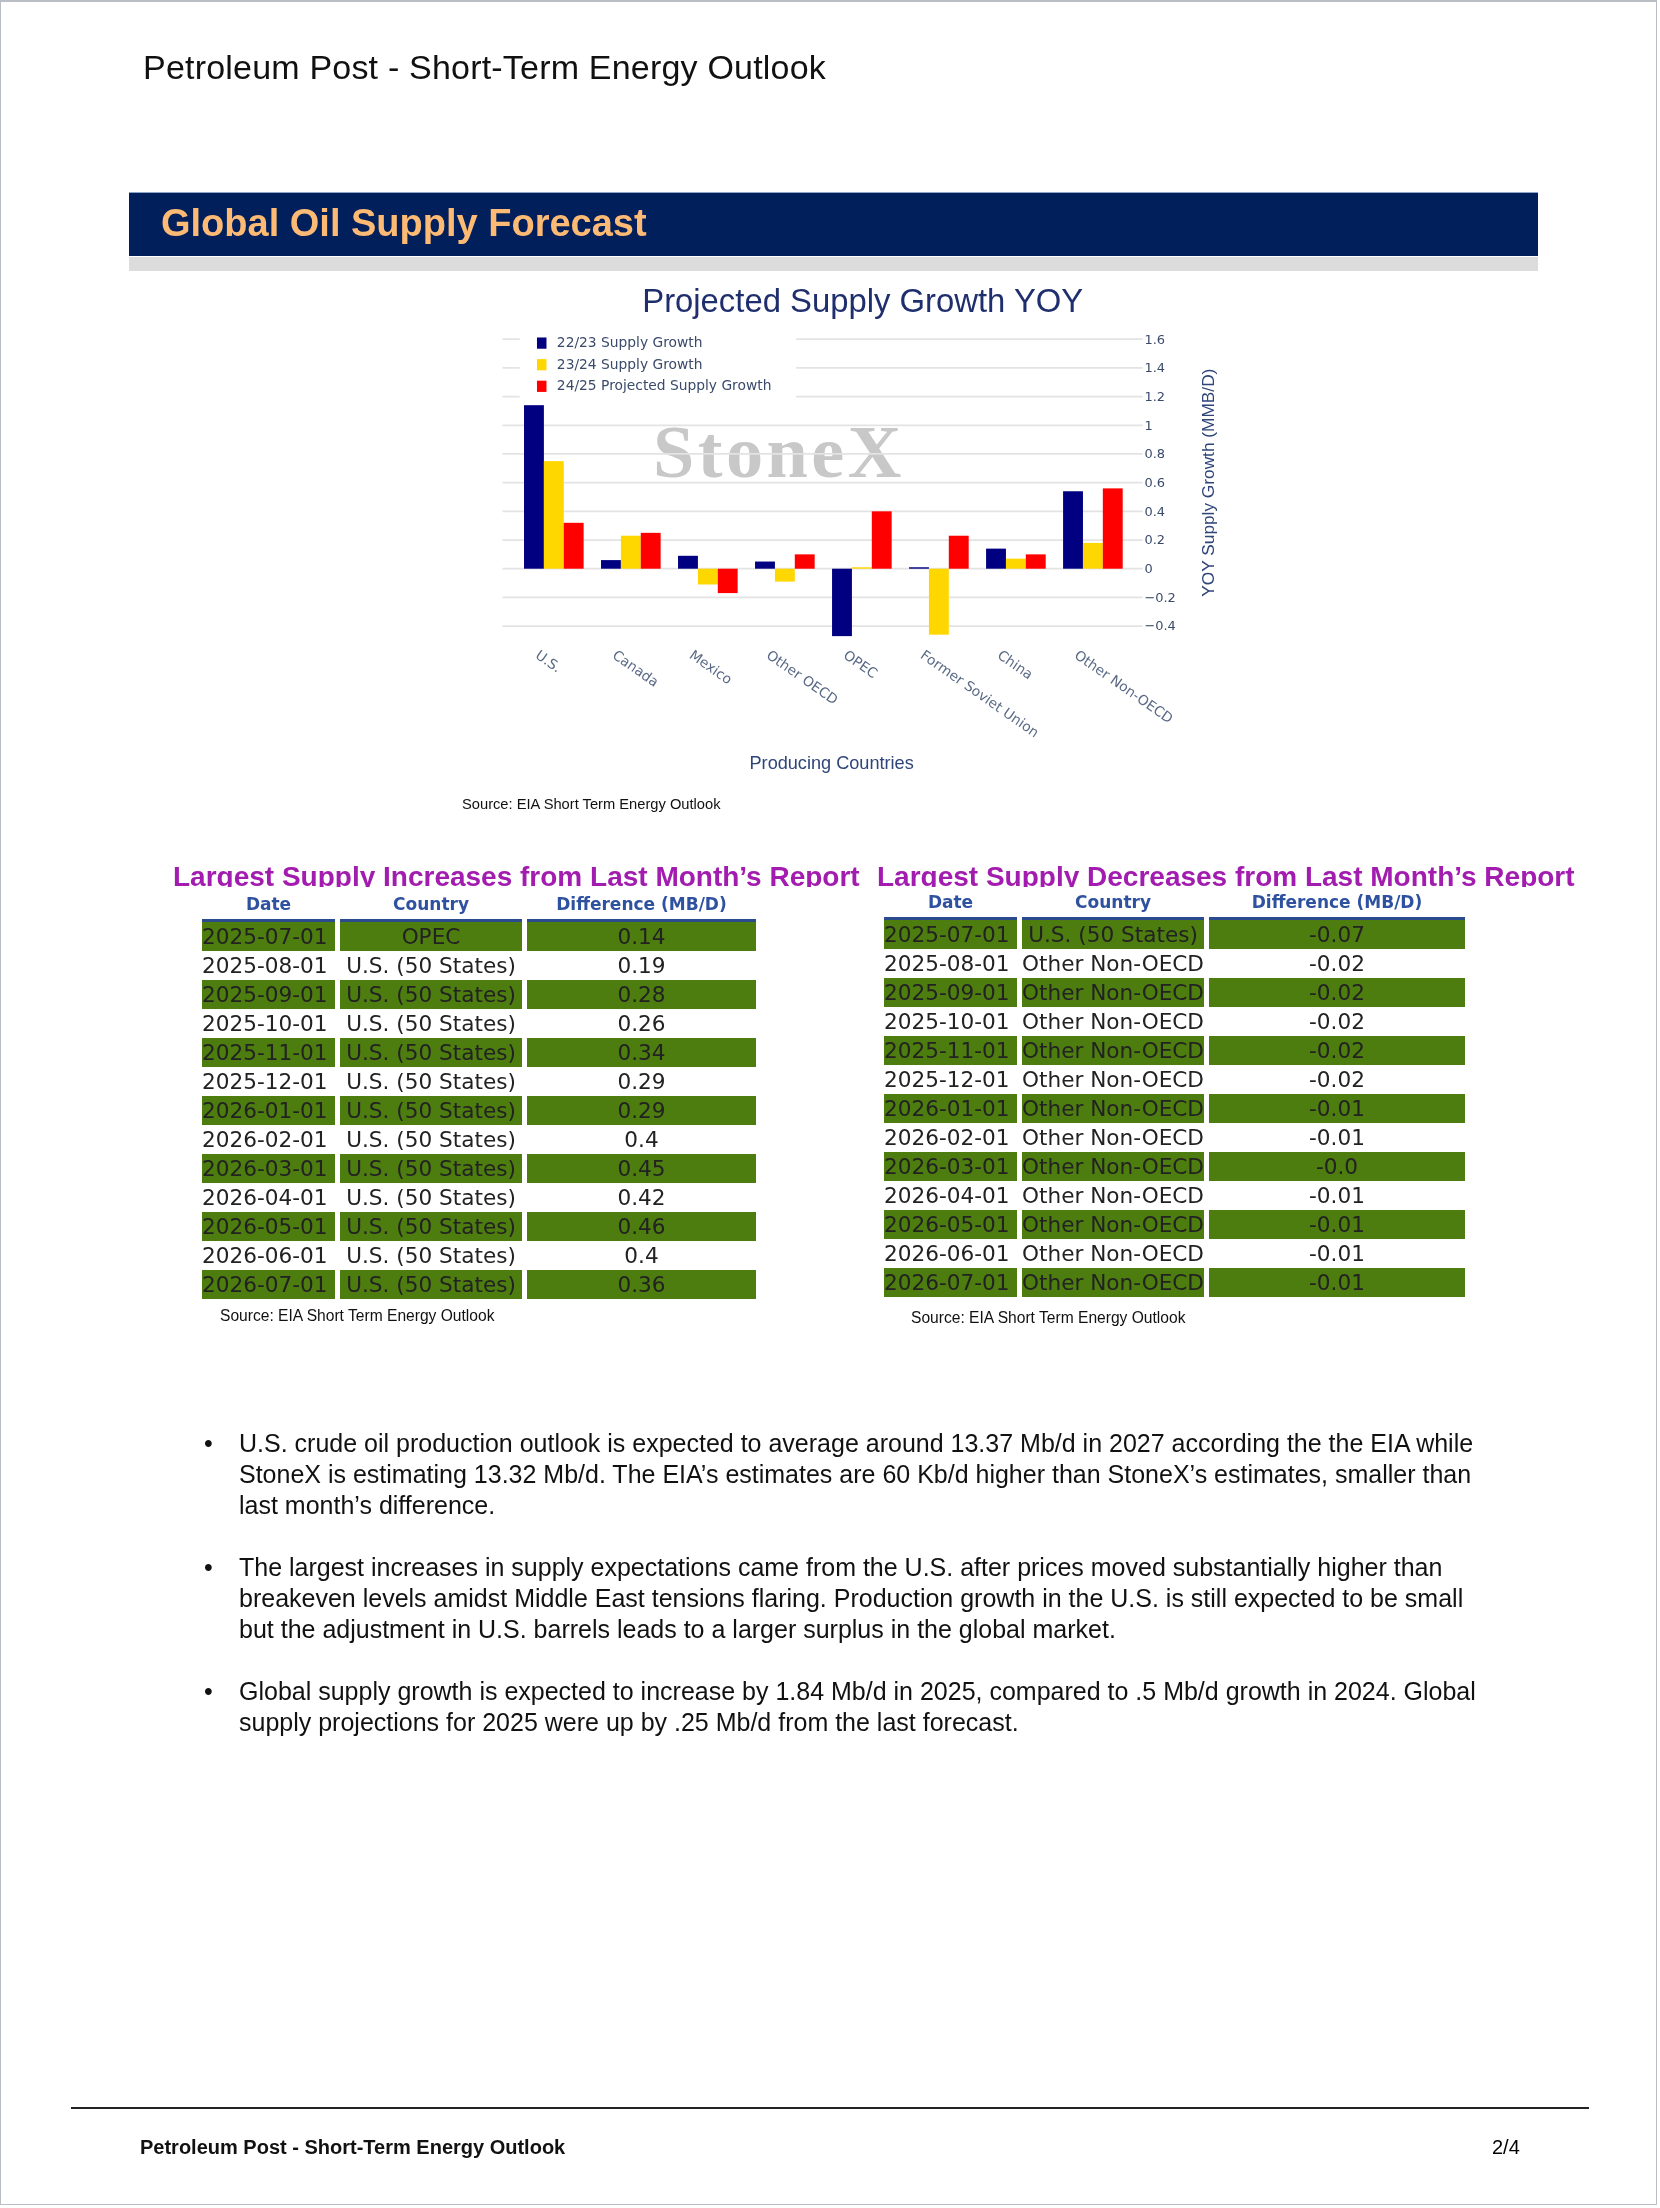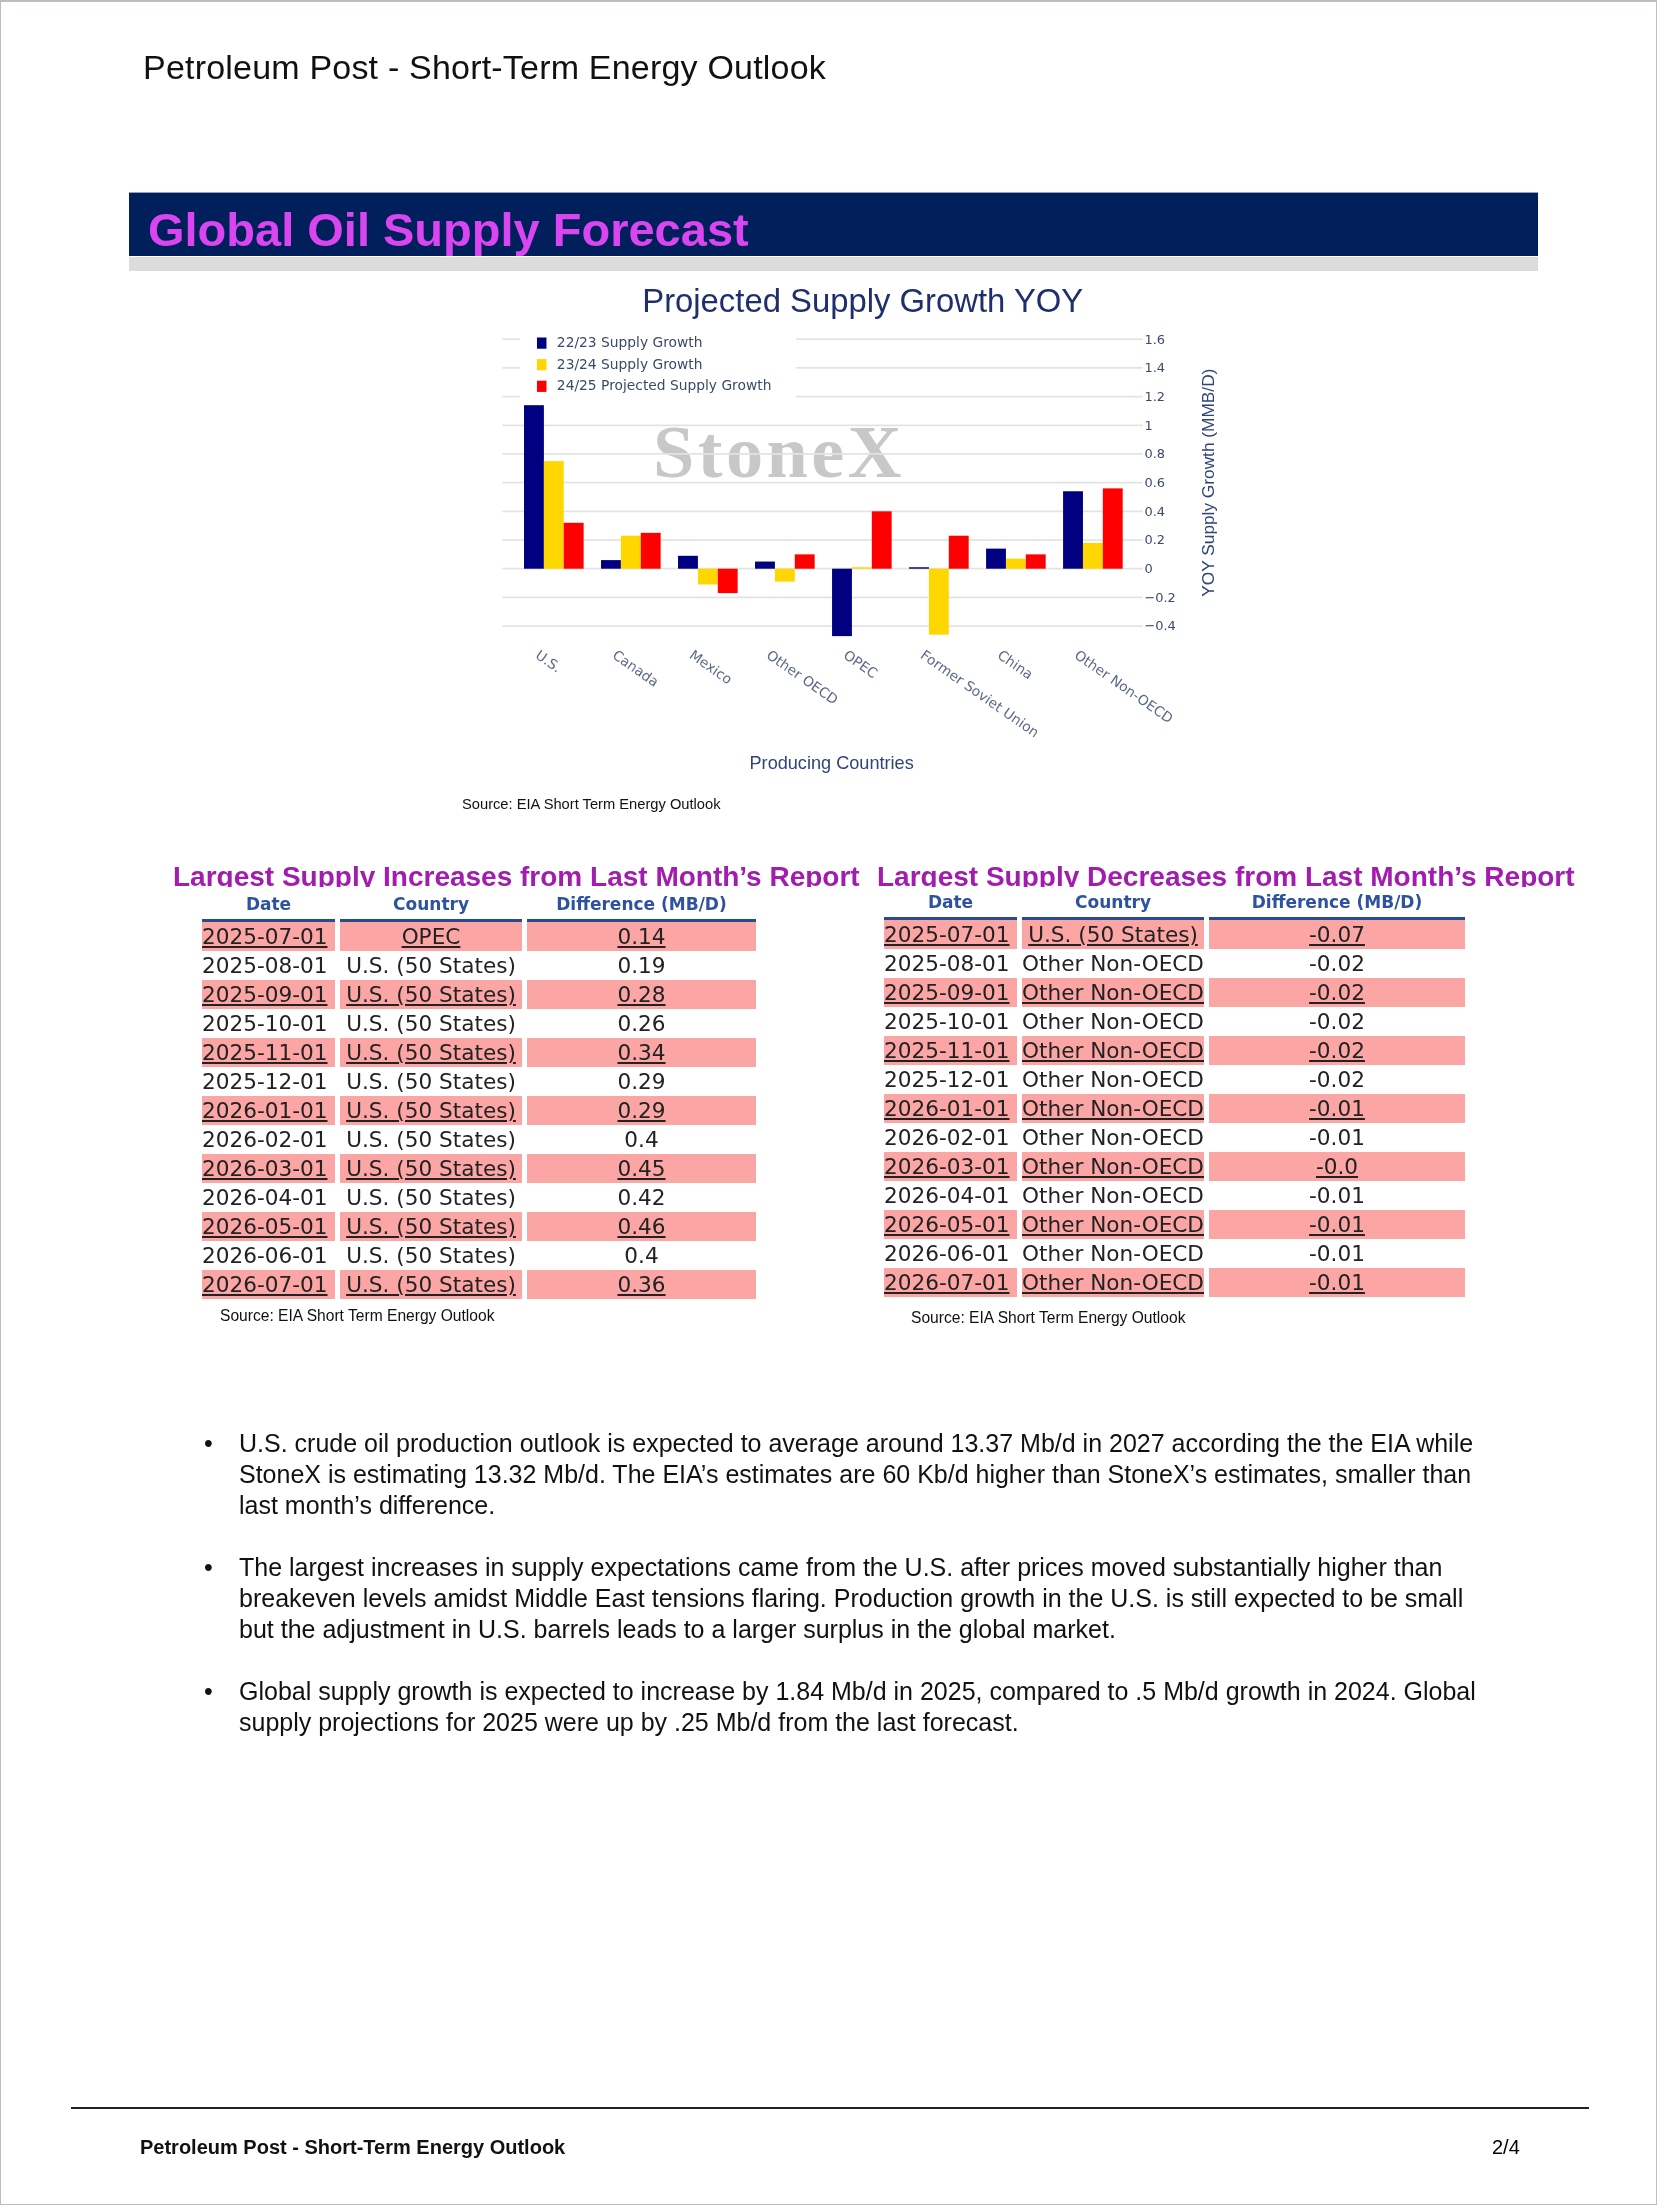--- a/index.html
+++ b/index.html
@@ -1,32 +1,32 @@
 <!DOCTYPE html>
 <html style="font-size:14px"><head>
 <meta charset="utf-8">
 <style>
   html, body { margin:0; padding:0; }
   body { width:1660px; height:2208px; background:#ffffff; position:relative; overflow:hidden;
          font-family:"Liberation Sans", sans-serif; color:#111; }
   .page-border { position:absolute; left:0; top:0; width:1657px; height:2205px; border:1.7px solid #b9bec4; border-top-width:2.6px; box-sizing:border-box; pointer-events:none; }
   .doc-title { position:absolute; left:143px; top:48px; font-size:34px; color:#111; letter-spacing:0.2px; }
   .band { position:absolute; left:129px; top:192px; width:1409px; height:63px; background:#001f5b; border-top:1.7px solid #8fa3c4; }
-  .band-title { position:absolute; left:19px; top:8.6px; font-size:47px; font-weight:bold; color:#d946ef; }
+  .band-title { position:absolute; left:32px; top:8.6px; font-size:38px; font-weight:bold; color:#fdba74; }
   .band-under { position:absolute; left:129px; top:257px; width:1409px; height:14px; background:#dcdcdc; }
 
   .chart-wrap { position:absolute; left:489px; top:277px; width:744px; height:553px; }
   .chart-wrap svg { position:absolute; left:0; top:0; }
   .chart-source { position:absolute; left:462px; top:796px; font-size:14.7px; color:#111; }
 
   .tbl-title { position:absolute; font-size:28px; color:#a21caf; white-space:nowrap; height:26px; overflow:hidden; line-height:31px;font-weight:bold; }
   .tbl { position:absolute; border-collapse:separate; border-spacing:5.2px 0; font-family:"DejaVu Sans", sans-serif; }
   .tbl th { font-size:17px; font-weight:bold; color:#2f52a0; padding:0 0 1.7px 0; border-bottom:3.5px solid #2a4c8f; text-align:center; height:26px; line-height:26px; }
   .tbl td { font-size:21.6px; color:#222; height:29px; line-height:29px; padding:0; white-space:nowrap; }
-  .tbl tr.shade td { background:#fca5a5;text-decoration:underline; }
+  .tbl tr.shade td { background:#4d7c0f; }
   .tbl td.c-date { text-align:left; }
   .tbl td.c-country { text-align:center; }
   .tbl td.c-diff { text-align:center; }
   .tbl-source { position:absolute; font-size:15.6px; color:#111; }
 
   .bullets { position:absolute; left:204px; top:1428px; width:1280px; margin:0; padding:0; list-style:none; }
   .bullets li { position:relative; padding-left:35px; font-size:25px; line-height:31px; color:#111; margin-bottom:31px; }
   .bullets li .dot { position:absolute; left:0; top:0; }
   .bullets li b { font-weight:normal;text-align:right; }
 

